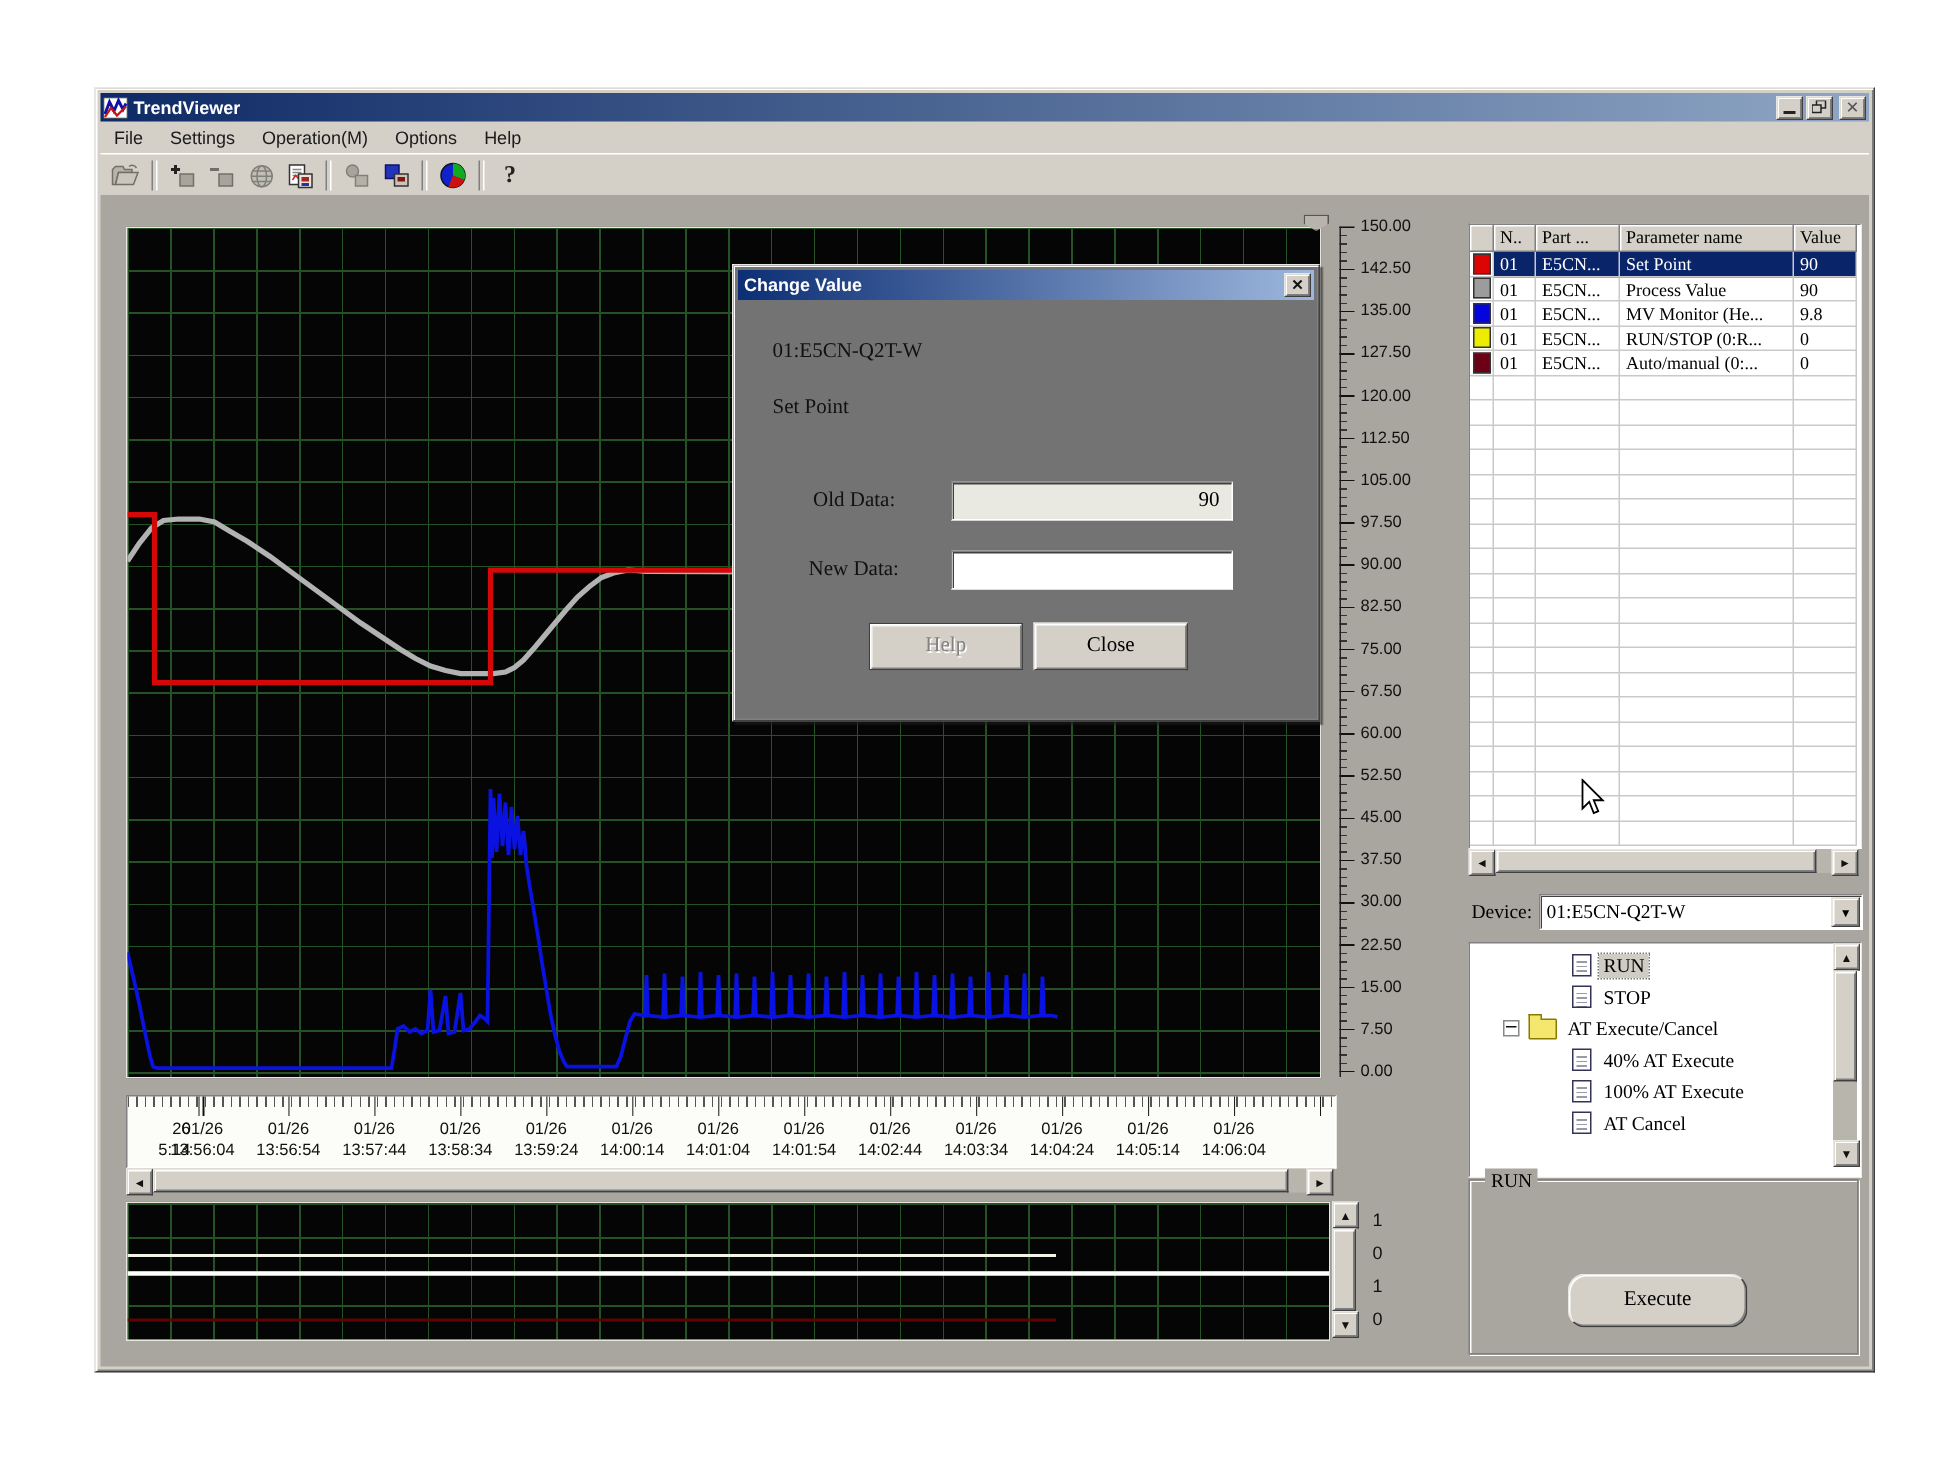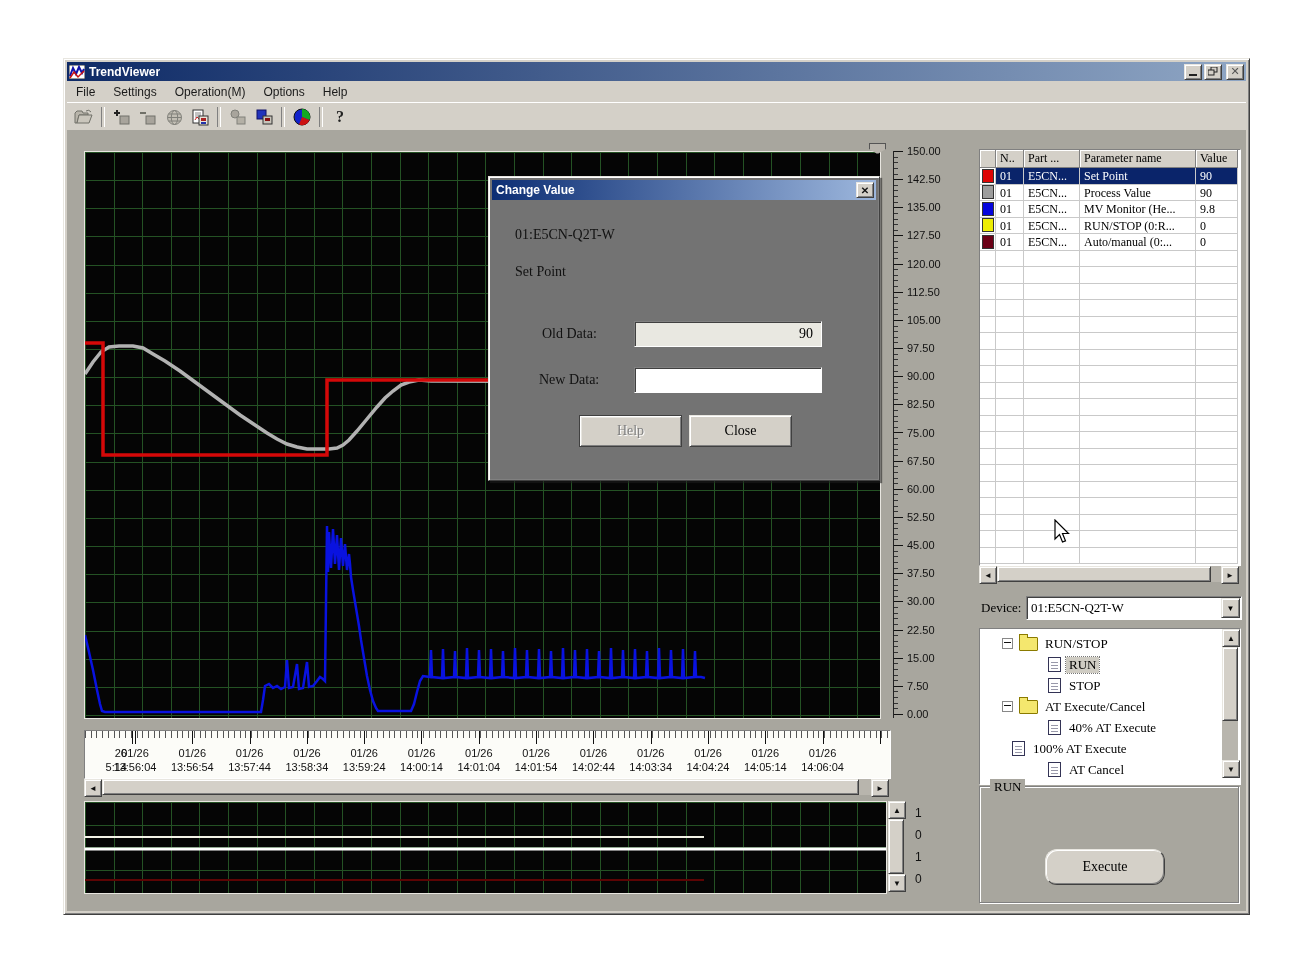--- a/index.html
+++ b/index.html
@@ -558,43 +558,38 @@
     <div class="sbtn">►</div>
   </div>
 
   <span id="devlabel" class="serif">Device:</span>
   <div id="devcombo">
     <span class="val serif">01:E5CN-Q2T-W</span>
     <div class="drop btn">▼</div>
   </div>
 
   <div id="tree" style="padding-top: 4px;">
-      <div class="tnode" style="padding-left: 22px;">
-        <div class="minusbox"></div>
-        <div class="folder"></div>
-        <span class="tlabeltxt">RUN/STOP</span>
-      </div>
       <div class="tnode" style="padding-left: 68px;">
         <div class="doc"></div>
         <span class="tlabeltxt sel">RUN</span>
       </div>
       <div class="tnode" style="padding-left: 68px;">
         <div class="doc"></div>
         <span class="tlabeltxt">STOP</span>
       </div>
       <div class="tnode" style="padding-left: 22px;">
         <div class="minusbox"></div>
         <div class="folder"></div>
         <span class="tlabeltxt">AT Execute/Cancel</span>
       </div>
       <div class="tnode" style="padding-left: 68px;">
         <div class="doc"></div>
         <span class="tlabeltxt">40% AT Execute</span>
       </div>
-      <div class="tnode" style="padding-left: 32px; font-family: Liberation Serif, serif;">
+      <div class="tnode" style="padding-left: 68px; font-family: Liberation Serif, serif;">
         <div class="doc"></div>
         <span class="tlabeltxt">100% AT Execute</span>
       </div>
       <div class="tnode" style="padding-left: 68px;">
         <div class="doc"></div>
         <span class="tlabeltxt">AT Cancel</span>
       </div>
     </div>
   <div class="vscroll" style="left:1158px;top:570px;height:149px;">
     <div class="sbtn">▲</div>

